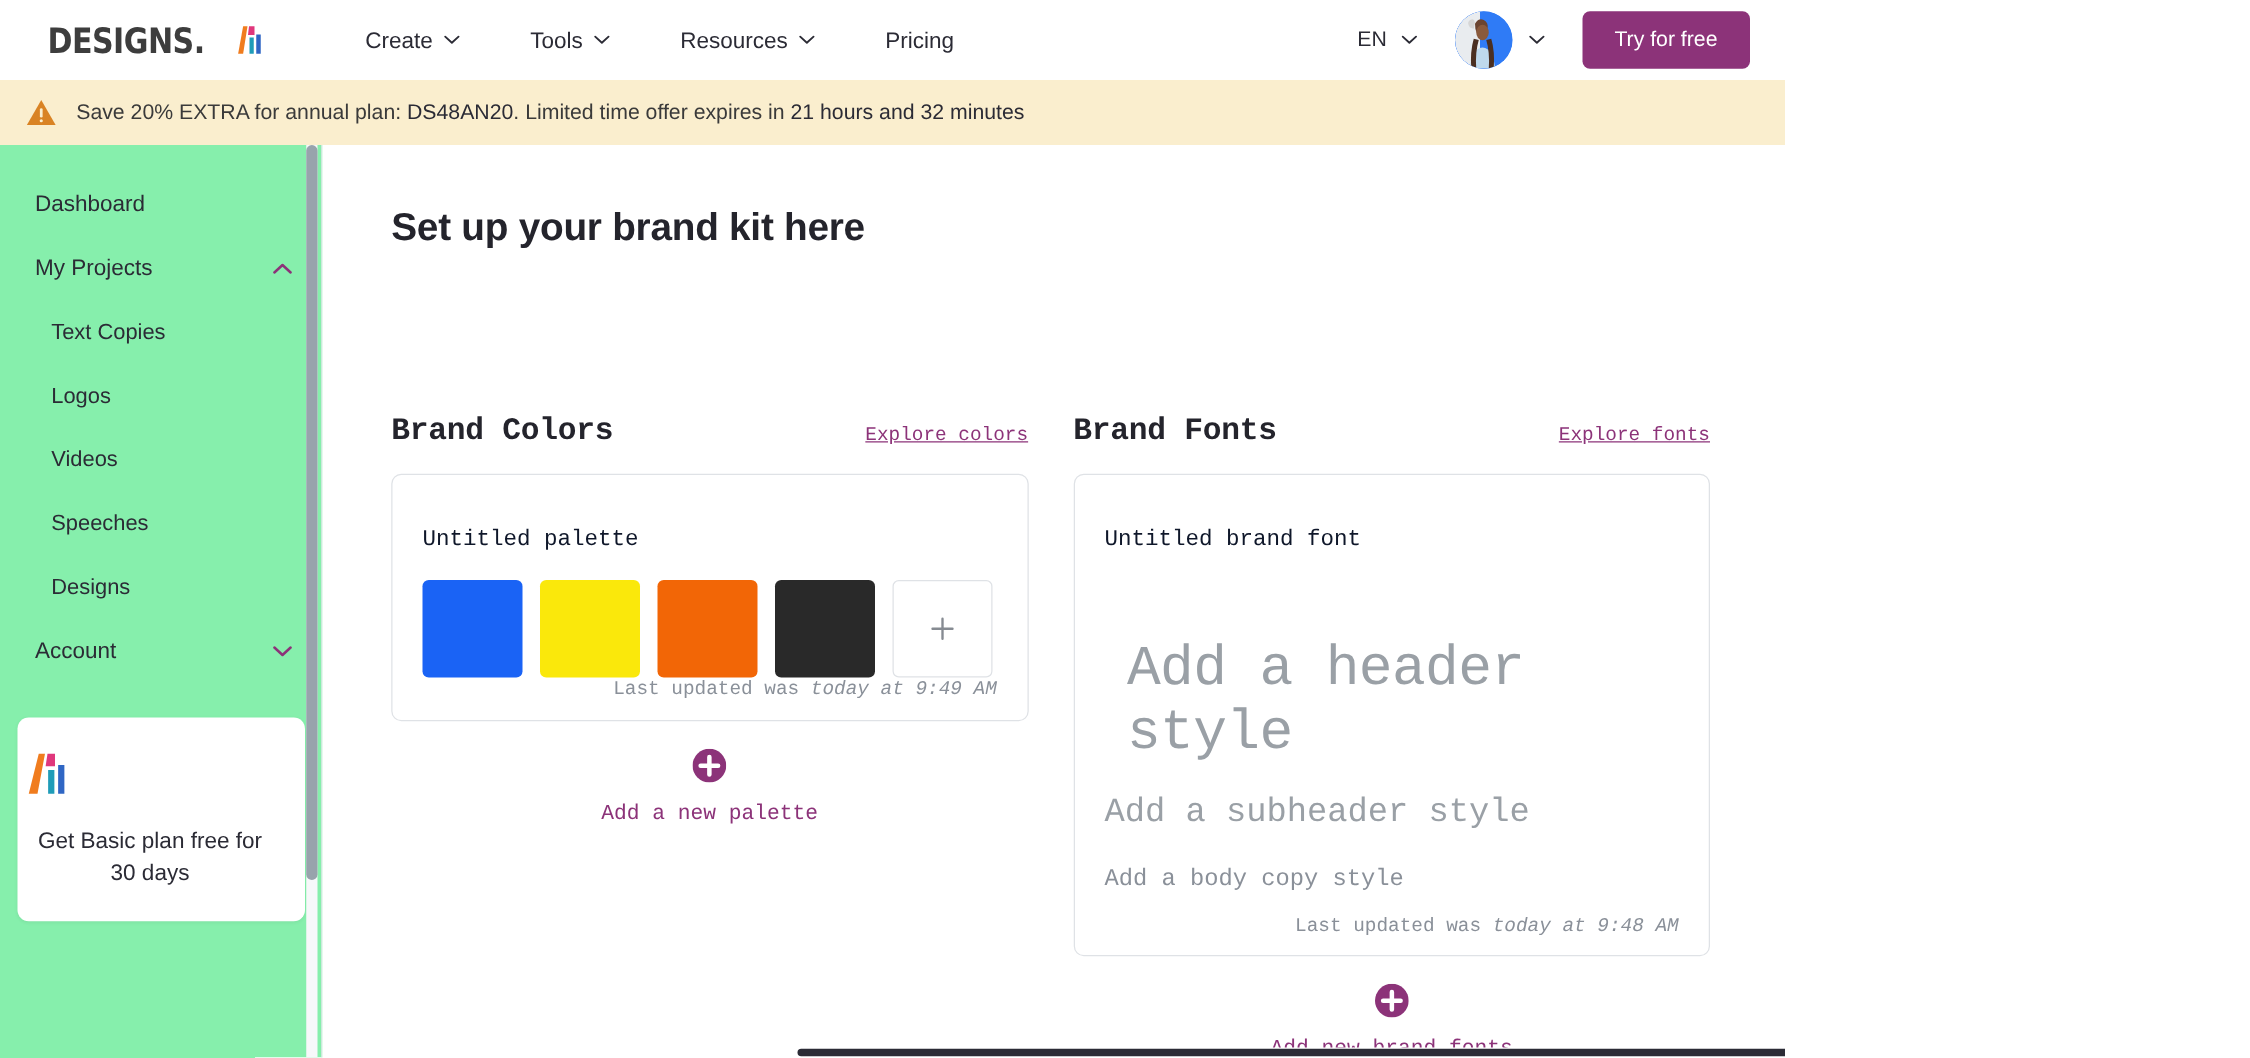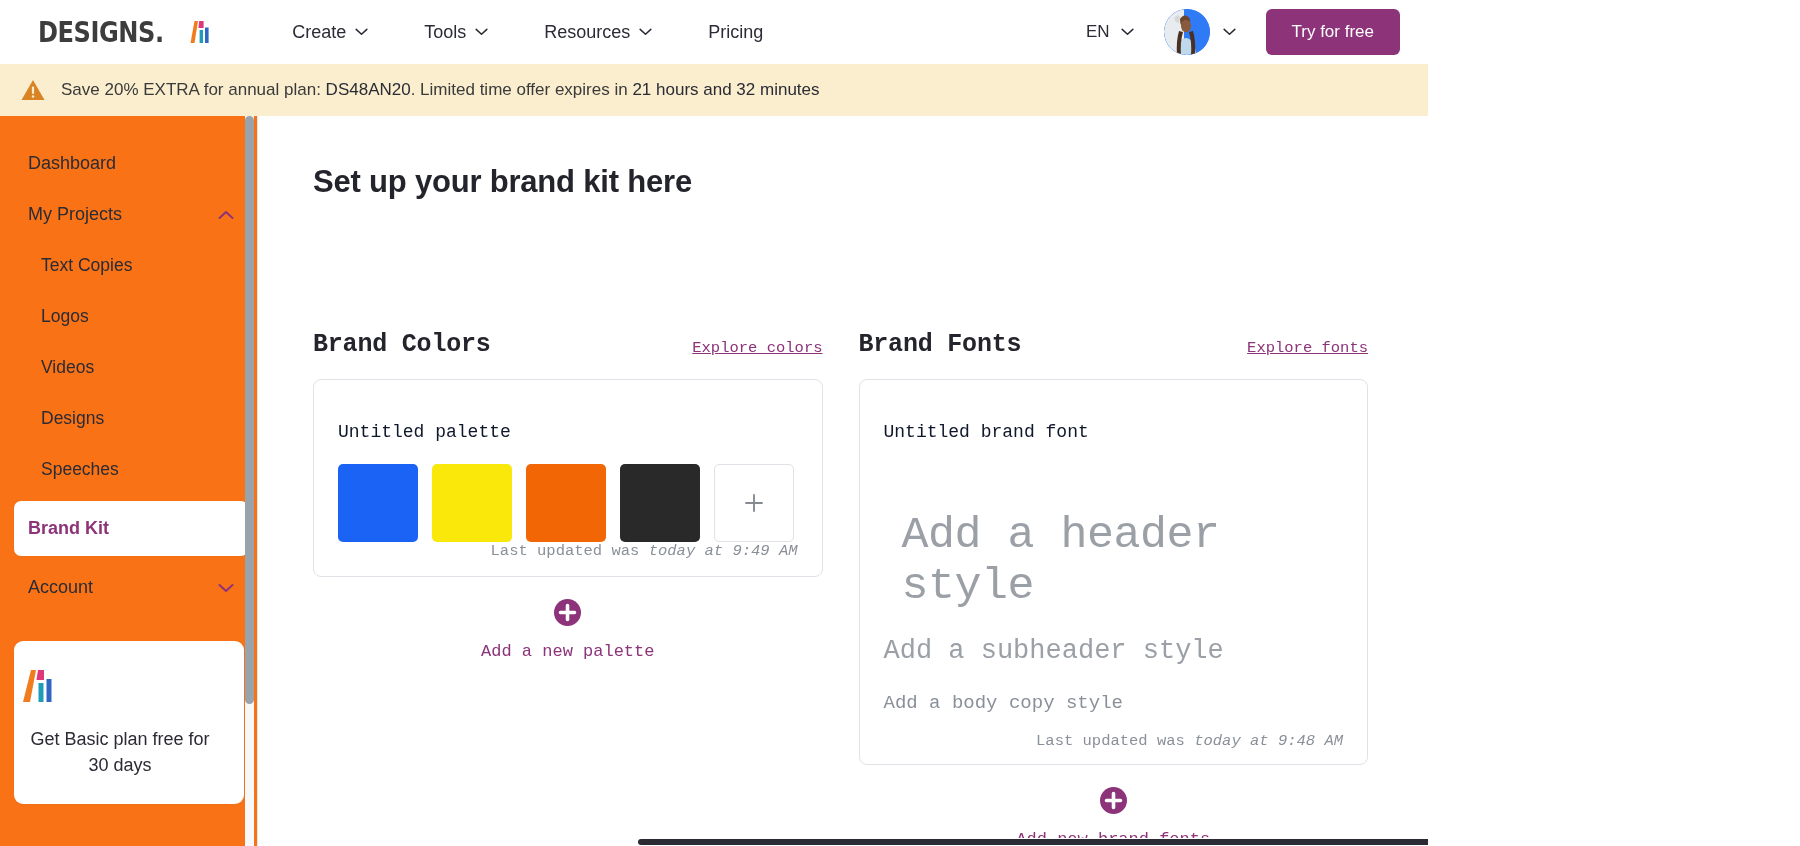--- a/index.html
+++ b/index.html
@@ -69,21 +69,21 @@
   }
   .warn-icon { width: 26px; height: 26px; margin-right: 15px; flex: 0 0 26px; }
   .banner b { font-weight: 400; color: #2b2b35; }
 
   
   .body-row { flex: 1 1 auto; display: flex; min-height: 0; position: relative; }
 
   
   .sidebar {
     width: 258px; flex: 0 0 258px;
-    background: #f97316;
+    background: #86efac;
     position: relative;
     padding-top: 22px;
     overflow: hidden;
   }
   .side-link {
     font-size: 18px; color: #2b2b35;
     padding: 15px 0 15px 28px;
     cursor: pointer; display: flex; align-items: center;
   }
   .side-link.sub { padding-left: 41px; font-size: 17.5px; }
@@ -306,24 +306,23 @@
         <span class="chev-p">
           <svg viewBox="0 0 16 10" width="16" height="10">
               <path d="M1.5 8 L8 2 L14.5 8" fill="none" stroke="#8c3379" stroke-width="2" stroke-linecap="round" stroke-linejoin="round"></path>
             </svg>
         </span>
       </div>
 
       <div class="side-link sub">Text Copies</div>
       <div class="side-link sub">Logos</div>
       <div class="side-link sub">Videos</div>
+      <div class="side-link sub">Speeches</div>
       <div class="side-link sub">Designs</div>
-      <div class="side-link sub">Speeches</div>
-
-      <div class="side-active">Brand Kit</div>
+
 
       <div class="side-group">
         <span>Account</span>
         <span class="chev-p">
           <svg viewBox="0 0 16 10" width="16" height="10">
               <path d="M1.5 2 L8 8 L14.5 2" fill="none" stroke="#8c3379" stroke-width="2" stroke-linecap="round" stroke-linejoin="round"></path>
             </svg>
         </span>
       </div>
 

